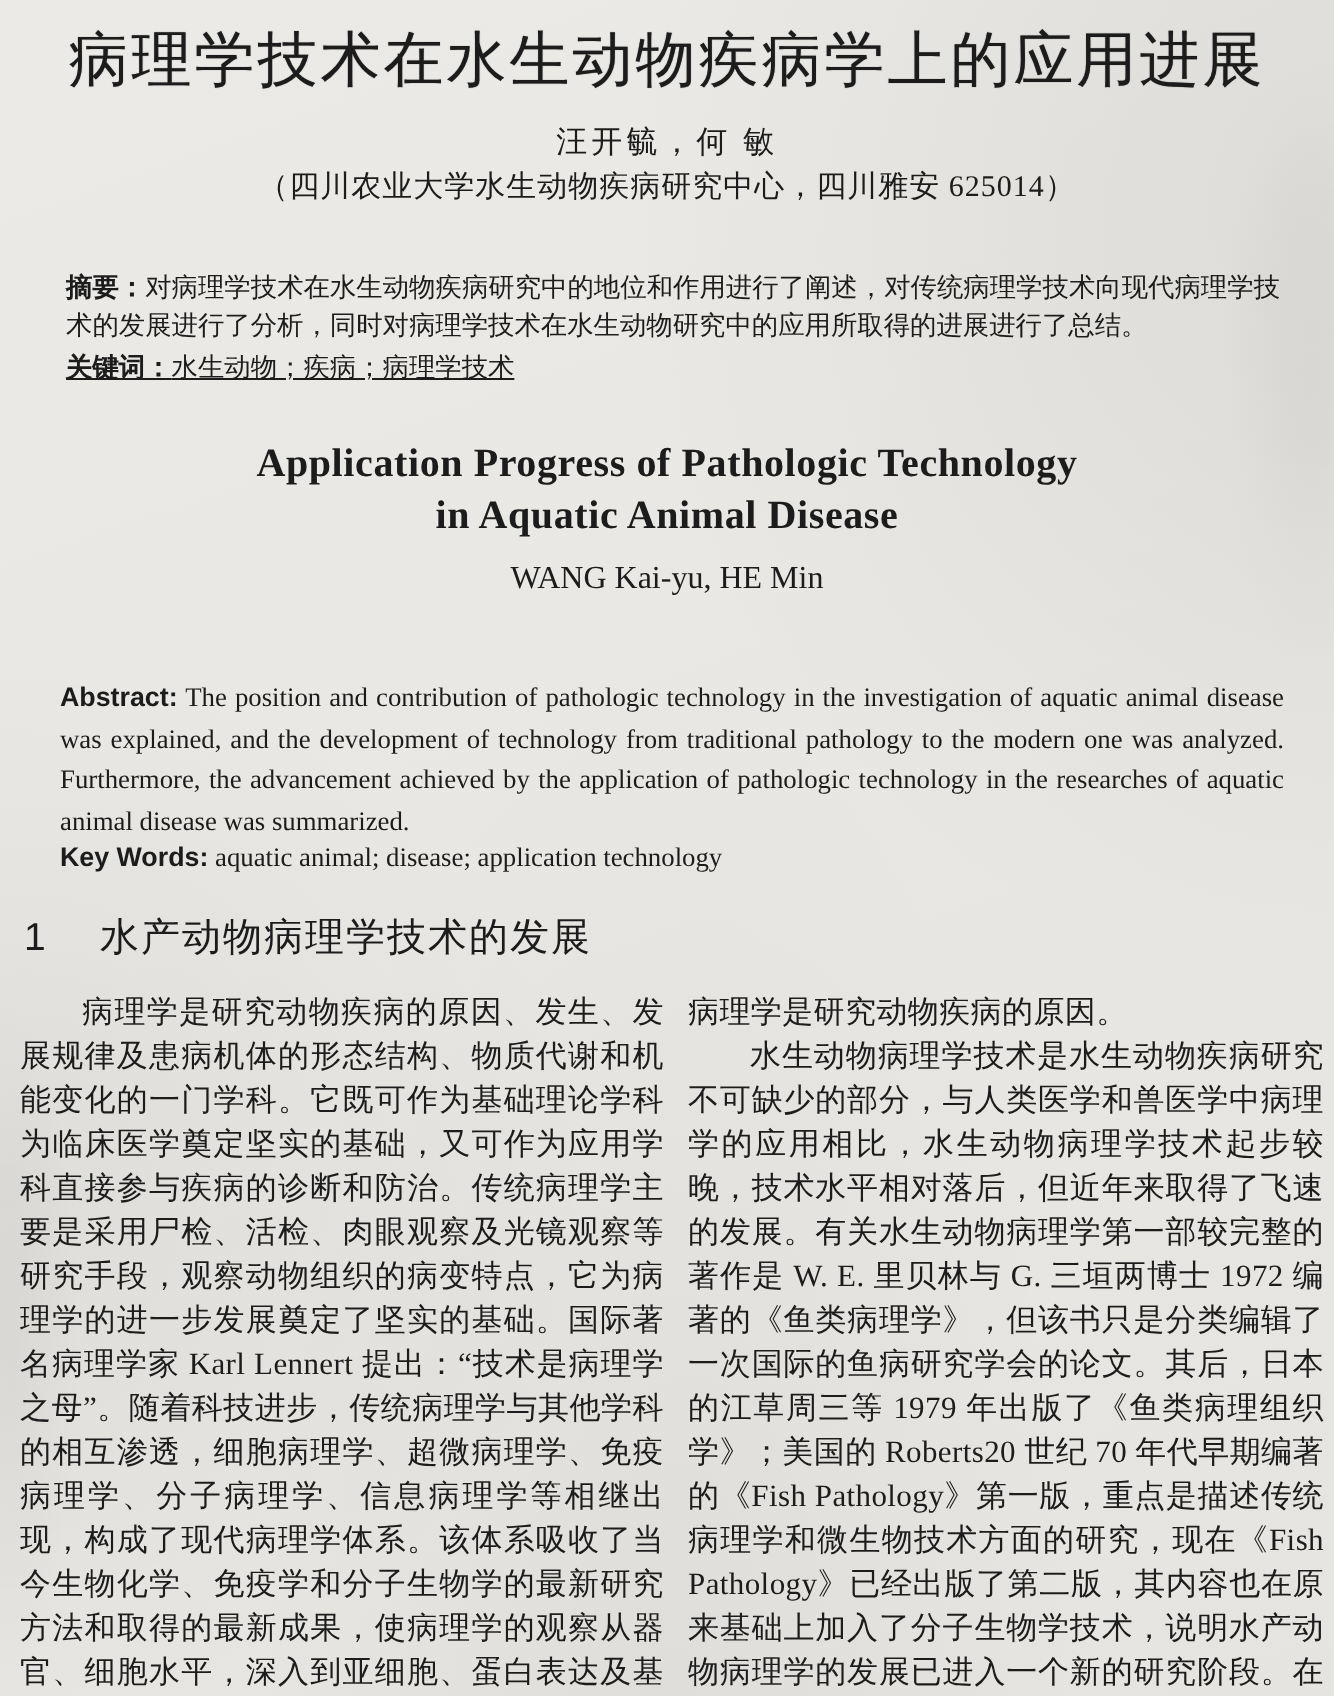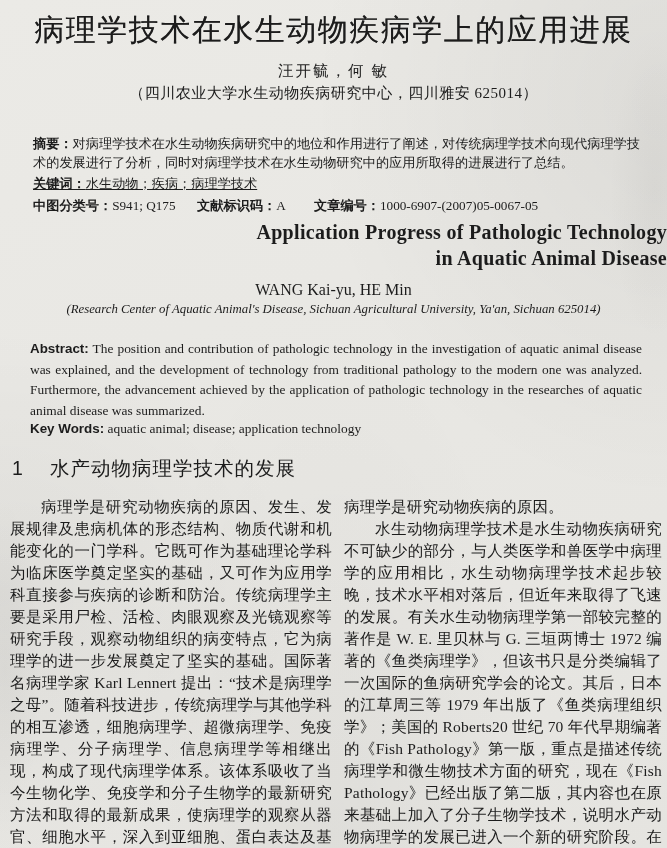--- a/index.html
+++ b/index.html
@@ -31,21 +31,21 @@
   .meta p{margin:0;}
   .abstract-cn{text-align:justify;}
   .lbl{font-weight:bold;font-family:"Liberation Sans","DejaVu Sans",sans-serif;}
   .keywords-cn{margin-top:2px !important;text-decoration:underline;}
   .class-row{position:relative;height:17px;margin-top:4px;}
   .class-row .seg{position:absolute;top:0;white-space:nowrap;}
   .seg-clc{left:0;}
   .seg-doc{left:164px;}
   .seg-artno{left:281px;}
   
-  .title-en{position:absolute;top:219px;left:0;right:0;margin:0;text-align:right;
+  .title-en{position:absolute;top:219px;left:0;right:0;margin:0;text-align:center;
     font-size:20px;line-height:26px;font-weight:bold;letter-spacing:0.3px;}
   .authors-en{position:absolute;top:281px;left:0;right:0;text-align:center;font-size:16px;}
   .affil-en{position:absolute;top:302px;left:0;right:0;text-align:center;
     font-size:12.8px;font-style:italic;}
   
   .abstract-en{position:absolute;top:339px;left:30px;right:25px;margin:0;
     font-size:13.4px;line-height:20.5px;text-align:justify;}
   .keywords-en{position:absolute;top:421px;left:30px;right:25px;margin:0;font-size:13.4px;}
   
   .sec-heading{position:absolute;top:455px;left:12px;font-size:19.5px;font-weight:normal;
@@ -67,30 +67,24 @@
   <div class="smudge" style="left:610px;top:40px;width:90px;height:300px;"></div>
   <div class="smudge" style="left:-30px;top:500px;width:70px;height:340px;"></div>
 
   <h1 class="title-cn">病理学技术在水生动物疾病学上的应用进展</h1>
   <div class="authors-cn">汪开毓，何 敏</div>
   <div class="affil-cn">（四川农业大学水生动物疾病研究中心，四川雅安  625014）</div>
 
   <div class="meta">
     <p class="abstract-cn"><span class="lbl">摘要：</span><span>对病理学技术在水生动物疾病研究中的地位和作用进行了阐述，对传统病理学技术向现代病理学技术的发展进行了分析，同时对病理学技术在水生动物研究中的应用所取得的进展进行了总结。</span></p>
     <p class="keywords-cn"><span class="lbl">关键词：</span><span>水生动物；疾病；病理学技术</span></p>
-    <div class="class-row">
-      <span class="seg seg-clc"><span class="lbl">中图分类号：</span><span>S941; Q175</span></span>
-      <span class="seg seg-doc"><span class="lbl">文献标识码：</span><span>A</span></span>
-      <span class="seg seg-artno"><span class="lbl">文章编号：</span><span>1000-6907-(2007)05-0067-05</span></span>
-    </div>
   </div>
 
   <h2 class="title-en"><span>Application Progress of Pathologic Technology</span><br><span>in Aquatic Animal Disease</span></h2>
   <div class="authors-en">WANG Kai-yu, HE Min</div>
-  <div class="affil-en">(Research Center of Aquatic Animal's Disease, Sichuan Agricultural University, Ya'an, Sichuan  625014)</div>
 
   <p class="abstract-en"><span class="lbl serif">Abstract:</span> <span>The position and contribution of pathologic technology in the investigation of aquatic animal disease was explained, and the development of technology from traditional pathology to the modern one was analyzed. Furthermore, the advancement achieved by the application of pathologic technology in the researches of aquatic animal disease was summarized.</span></p>
   <p class="keywords-en"><span class="lbl serif">Key Words:</span> <span>aquatic animal; disease; application technology</span></p>
 
   <div class="sec-heading">
     <span class="sec-num">1</span><span>水产动物病理学技术的发展</span>
   </div>
 
   <div class="col col-left">
     <p class="indent">病理学是研究动物疾病的原因、发生、发展规律及患病机体的形态结构、物质代谢和机能变化的一门学科。它既可作为基础理论学科为临床医学奠定坚实的基础，又可作为应用学科直接参与疾病的诊断和防治。传统病理学主要是采用尸检、活检、肉眼观察及光镜观察等研究手段，观察动物组织的病变特点，它为病理学的进一步发展奠定了坚实的基础。国际著名病理学家 Karl Lennert 提出：“技术是病理学之母”。随着科技进步，传统病理学与其他学科的相互渗透，细胞病理学、超微病理学、免疫病理学、分子病理学、信息病理学等相继出现，构成了现代病理学体系。该体系吸收了当今生物化学、免疫学和分子生物学的最新研究方法和取得的最新成果，使病理学的观察从器官、细胞水平，深入到亚细胞、蛋白表达及基因的改变。这不仅使病理学的研究更深入一步，同时也使病理学的</p>

